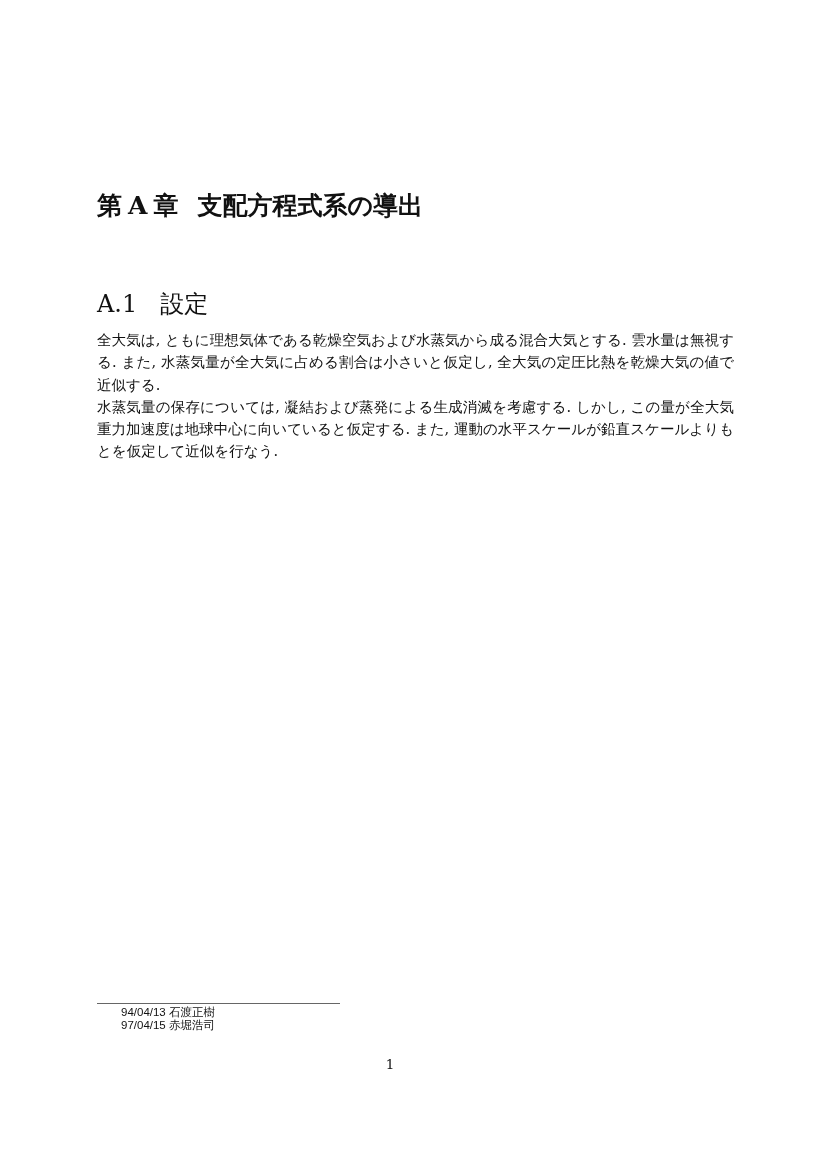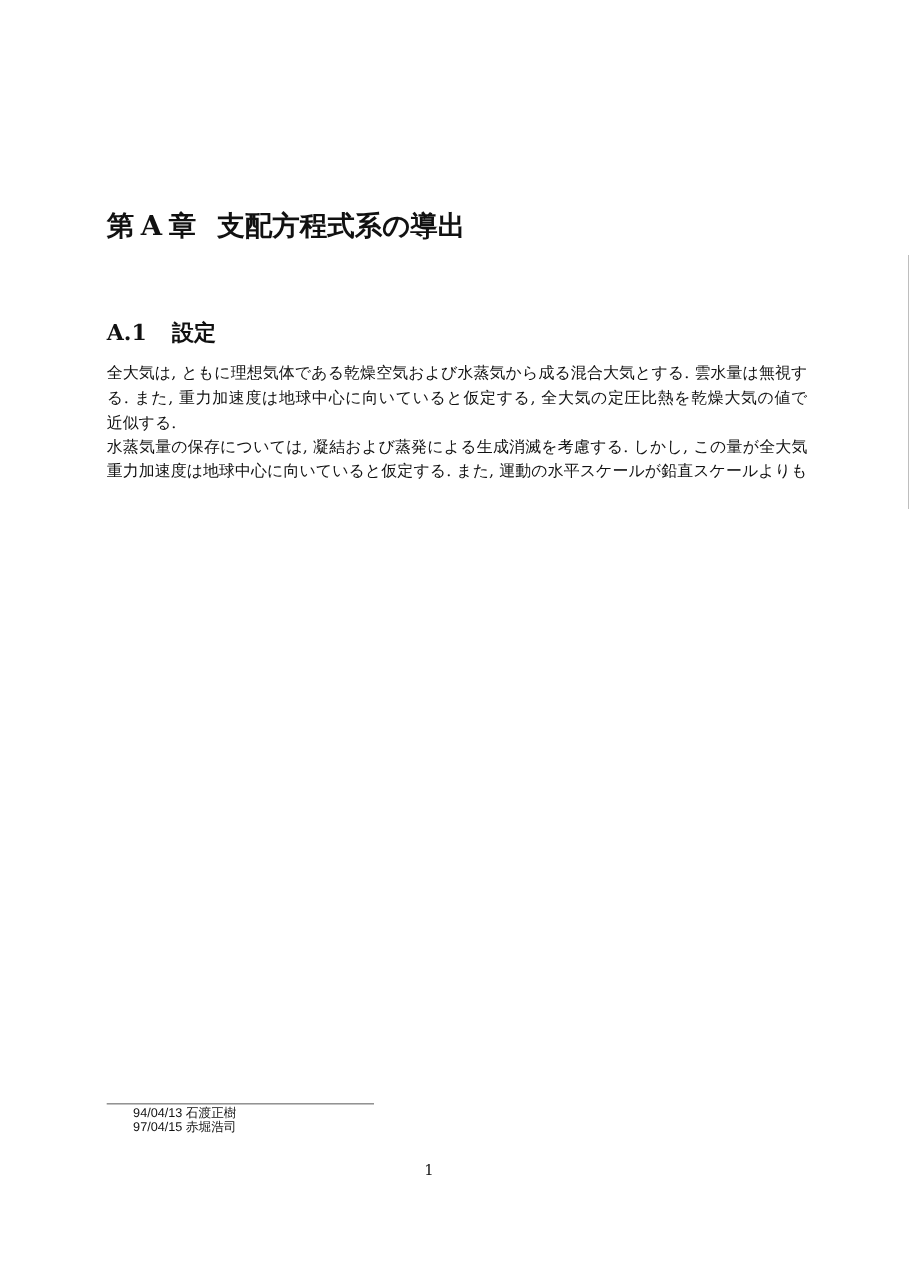--- a/index.html
+++ b/index.html
@@ -34,22 +34,22 @@
   }
   .chapter .chapter-title {
     margin-left: 19px;
   }
   
   .section {
     position: absolute;
     left: 97px;
     top: 289px;
     margin: 0;
-    font-size: 20px;
-    font-weight: bold;
+    font-size: 24px;
+    font-weight: normal;
     line-height: 1.3;
     white-space: nowrap;
     font-family: "DejaVu Sans", "Liberation Sans", sans-serif;
   }
   .section .latin {
     font-family: "DejaVu Serif", "Liberation Serif", serif;
   }
   .section .section-title {
     margin-left: 23px;
   }
@@ -106,24 +106,25 @@
 <body>
 
 <div class="page">
 
   <h1 class="chapter"><span>第</span><span class="latin">A</span><span>章</span><span class="chapter-title">支配方程式系の導出</span></h1>
 
   <h2 class="section"><span class="latin">A.1</span><span class="section-title">設定</span></h2>
 
   <div class="bodytext">
     <div class="line">全大気は, ともに理想気体である乾燥空気および水蒸気から成る混合大気とする. 雲水量は無視す</div>
-    <div class="line">る. また, 重力加速度は地球中心に向いていると仮定する, 全大気の定圧比熱を乾燥大気の値で</div>
+    <div class="line">る. また, 水蒸気量が全大気に占める割合は小さいと仮定し, 全大気の定圧比熱を乾燥大気の値で</div>
     <div class="line end">近似する.</div>
     <div class="line">水蒸気量の保存については, 凝結および蒸発による生成消滅を考慮する. しかし, この量が全大気</div>
     <div class="line">重力加速度は地球中心に向いていると仮定する. また, 運動の水平スケールが鉛直スケールよりも</div>
+    <div class="line end">とを仮定して近似を行なう.</div>
   </div>
 
   <div class="fnrule"></div>
 
   <div class="footnotes">
     <div>94/04/13 石渡正樹</div>
     <div>97/04/15 赤堀浩司</div>
   </div>
 
   <div class="pagenum">1</div>

